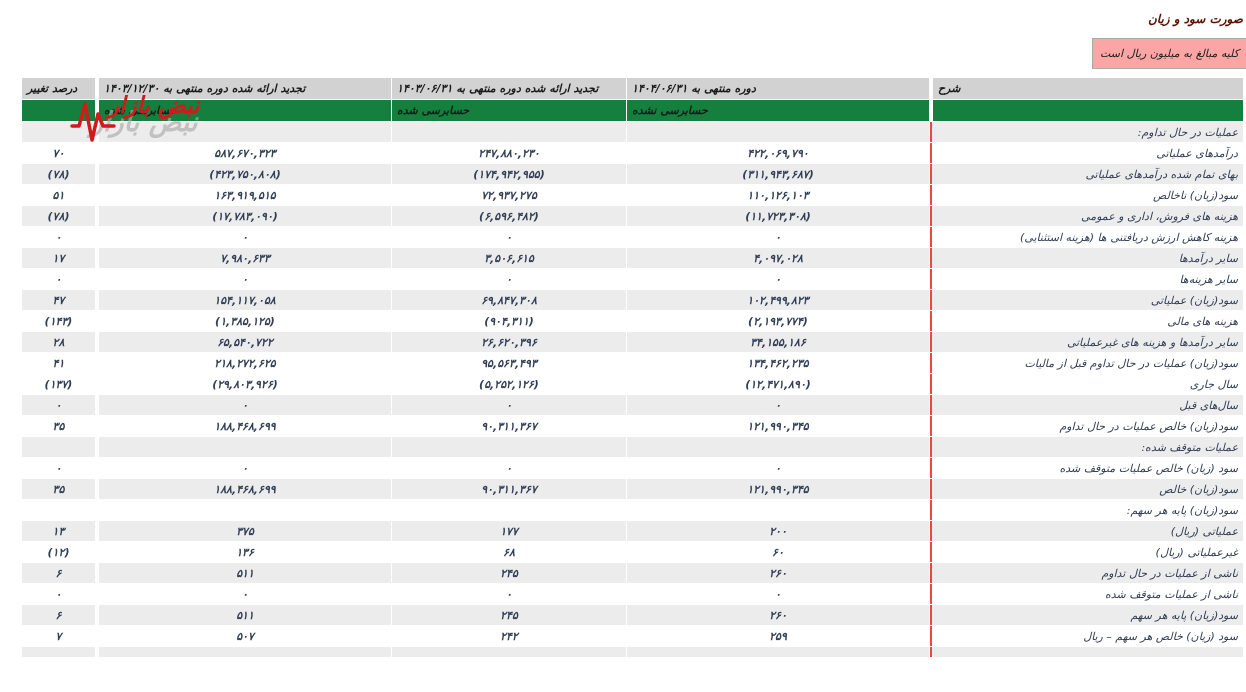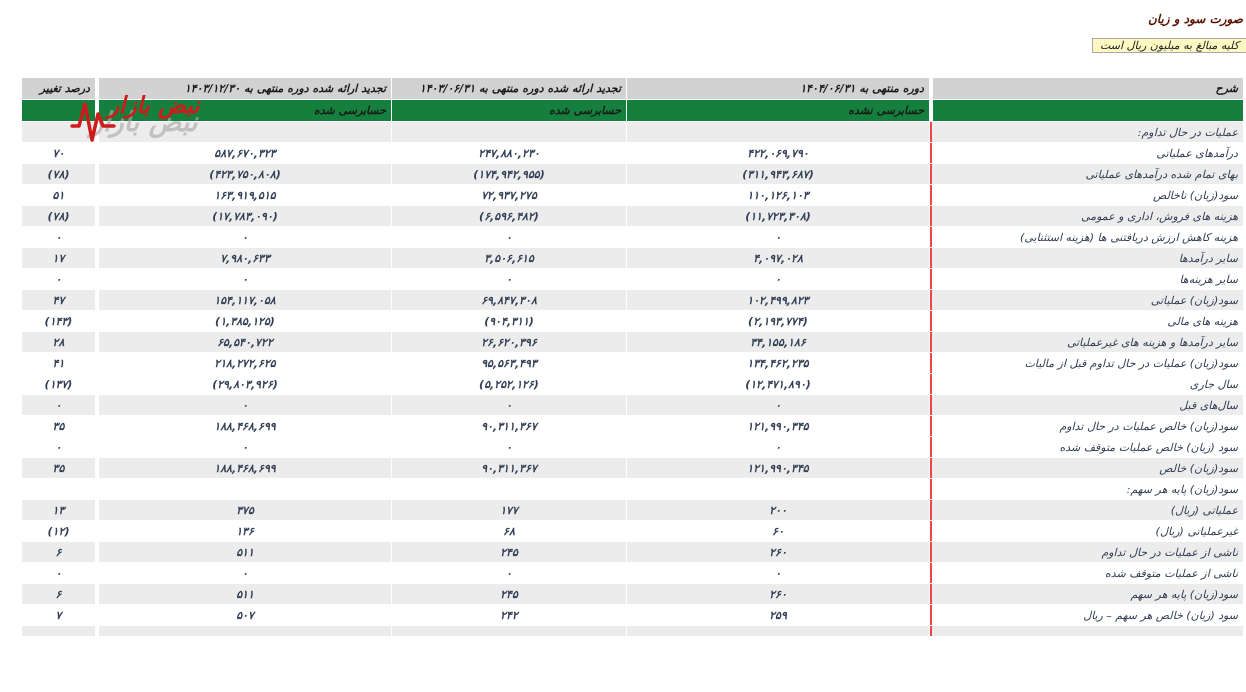--- a/index.html
+++ b/index.html
@@ -1,33 +1,33 @@
 <!DOCTYPE html>
 <html lang="fa" dir="rtl"><head>
 <meta charset="utf-8">
 <style>
   * { margin:0; padding:0; box-sizing:border-box; }
   html,body { background:#fff; }
   body { font-family:"DejaVu Sans", sans-serif; }
   .page { position:relative; width:1246px; height:692px; background:#fff; overflow:hidden; direction:rtl;font-style:italic; }
 
   .page-title { position:absolute; top:12px; right:3px; font-size:12px; font-weight:700; color:#5a1200; }
-  .note-box { position:absolute; top:38px; right:-1px; border:1px solid #a9a9a9; background:#fef9c3;
-              padding:0 7px; font-size:11px; color:#222; white-space:nowrap; }
+  .note-box { position:absolute; top:38px; right:-1px; border:1px solid #a9a9a9; background:#fca5a5;
+              padding:8px 7px; font-size:11px; color:#222; white-space:nowrap; }
 
   table.pl { position:absolute; top:77px; right:2px; border-collapse:separate; border-spacing:1px;
              table-layout:fixed; background:#fff; }
   col.w-desc   { width:313px; }
   col.w-1404   { width:302px; }
   col.w-140306 { width:234px; }
   col.w-140312 { width:292px; }
   col.w-pct    { width:76px;  }
 
   th, td { font-size:11px; height:20px; padding:0 5px; overflow:hidden; white-space:nowrap; }
-  thead th { background:#d2d2d2; color:#1a1a1a; font-weight:700; text-align:right; height:21px; }
+  thead th { background:#d2d2d2; color:#1a1a1a; font-weight:700; text-align:left; height:21px; }
   thead tr.h2 th { background:#15803d; }
   td.desc { text-align:right; color:#333f55; background:inherit; }
   th.desc { border-left:3px solid #fff;margin-left:27px; }
   td.desc { border-left:2px solid #ef4444; }
   th.pct, td.pct { border-right:3px solid #fff; }
   td.val, td.pct { text-align:center; color:#333f55; font-weight:600; }
   tbody tr.even td { background:#ececec; }
   tbody tr.odd  td { background:#ffffff; }
   tbody tr.partial td { height:10px; }
 
@@ -168,20 +168,27 @@
           <td class="val">۰</td>
           <td class="pct">۰</td>
         </tr>
         <tr class="odd">
           <td class="desc">سود(زیان) خالص عملیات در حال تداوم</td>
           <td class="val">۱۲۱,۹۹۰,۳۴۵</td>
           <td class="val">۹۰,۳۱۱,۳۶۷</td>
           <td class="val">۱۸۸,۴۶۸,۶۹۹</td>
           <td class="pct">۳۵</td>
         </tr>
+        <tr class="even">
+          <td class="desc">عملیات متوقف شده:</td>
+          <td class="val"></td>
+          <td class="val"></td>
+          <td class="val"></td>
+          <td class="pct"></td>
+        </tr>
         <tr class="odd">
           <td class="desc">سود (زیان) خالص عملیات متوقف شده</td>
           <td class="val">۰</td>
           <td class="val">۰</td>
           <td class="val">۰</td>
           <td class="pct">۰</td>
         </tr>
         <tr class="even">
           <td class="desc">سود(زیان) خالص</td>
           <td class="val">۱۲۱,۹۹۰,۳۴۵</td>

